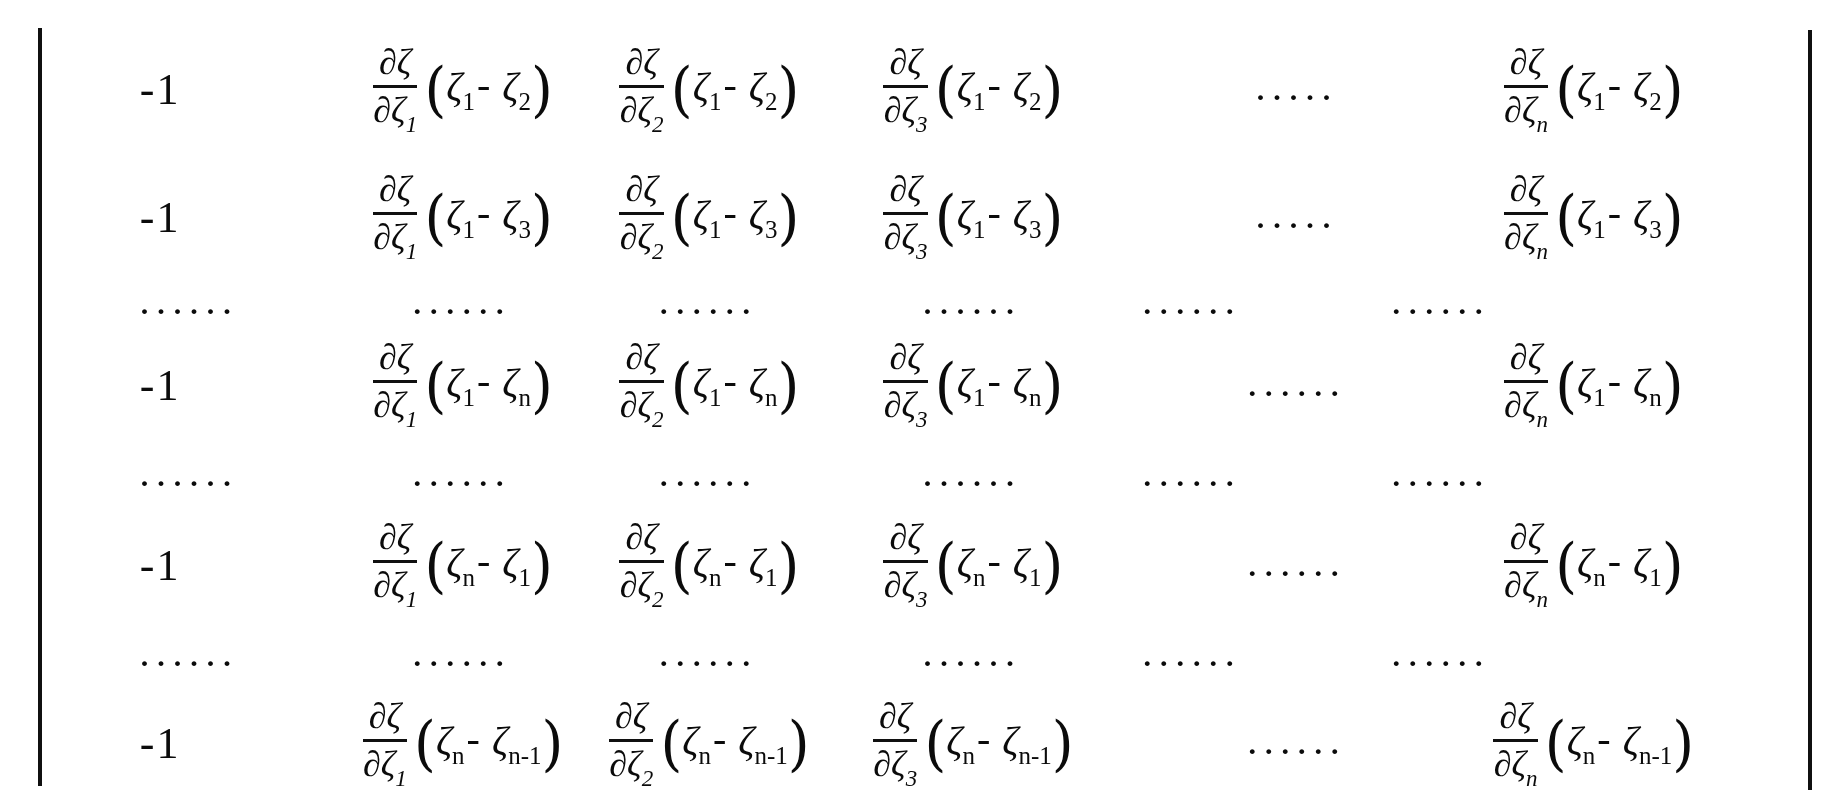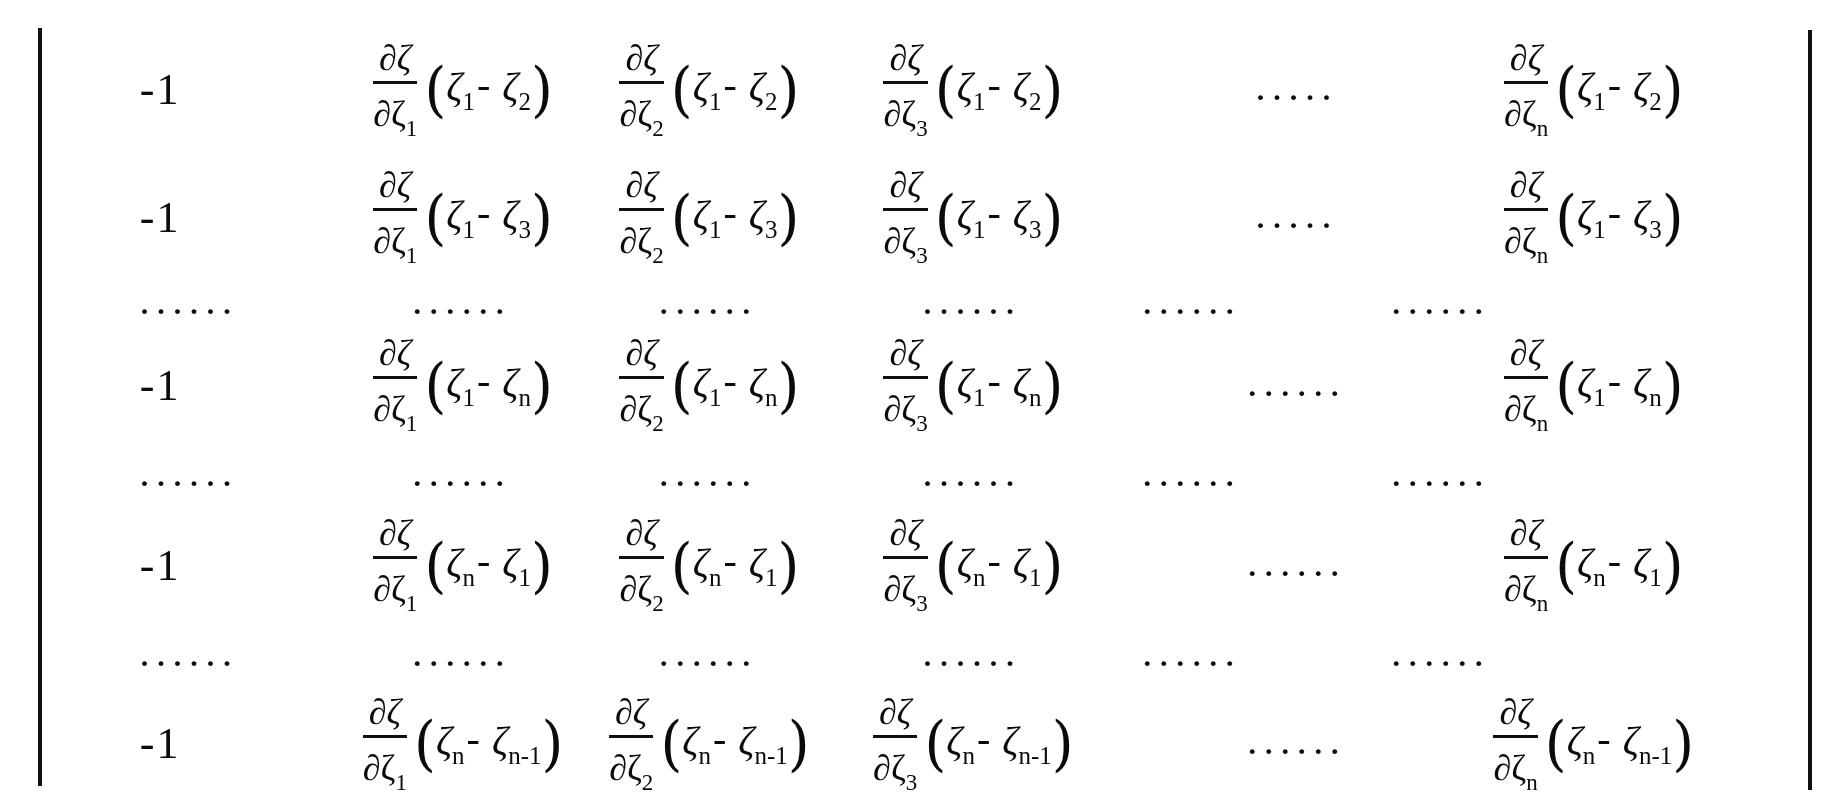--- a/index.html
+++ b/index.html
@@ -57,21 +57,22 @@
     align-items: center;
   }
   .fnum {
     font-size: 36px;
     font-style: italic;
     padding: 0 6px 5px 6px;
     border-bottom: 3px solid #101010;
   }
   .fden {
     font-size: 36px;
-    padding-top: 12px;
+    font-style: italic;
+    padding-top: 4px;
   }
   .fsub {
     font-size: 23px;
     vertical-align: -0.45em;
   }
   .arg { white-space: nowrap; }
   .z {
     font-size: 40px;
     font-style: italic;
   }

